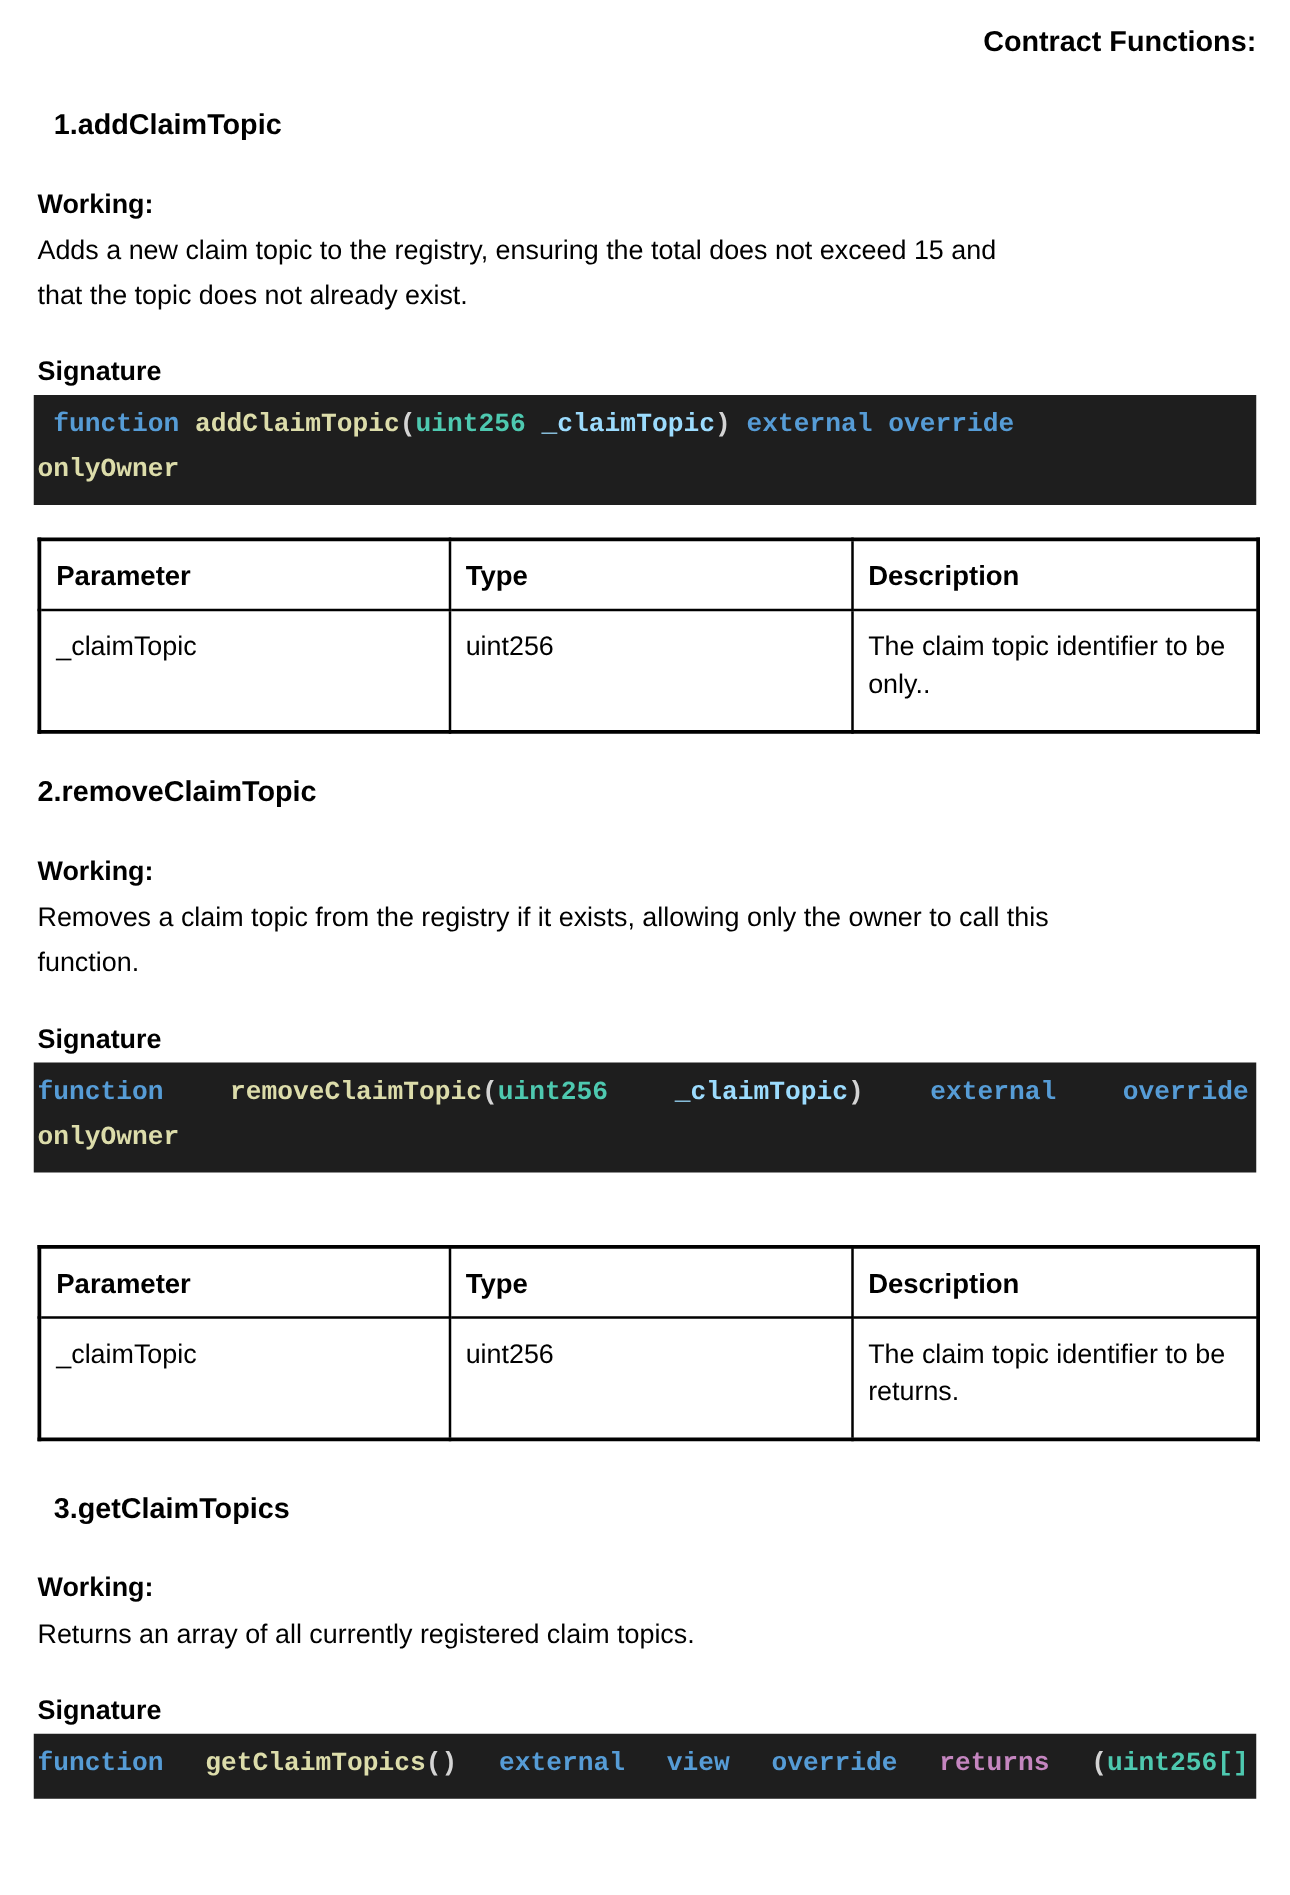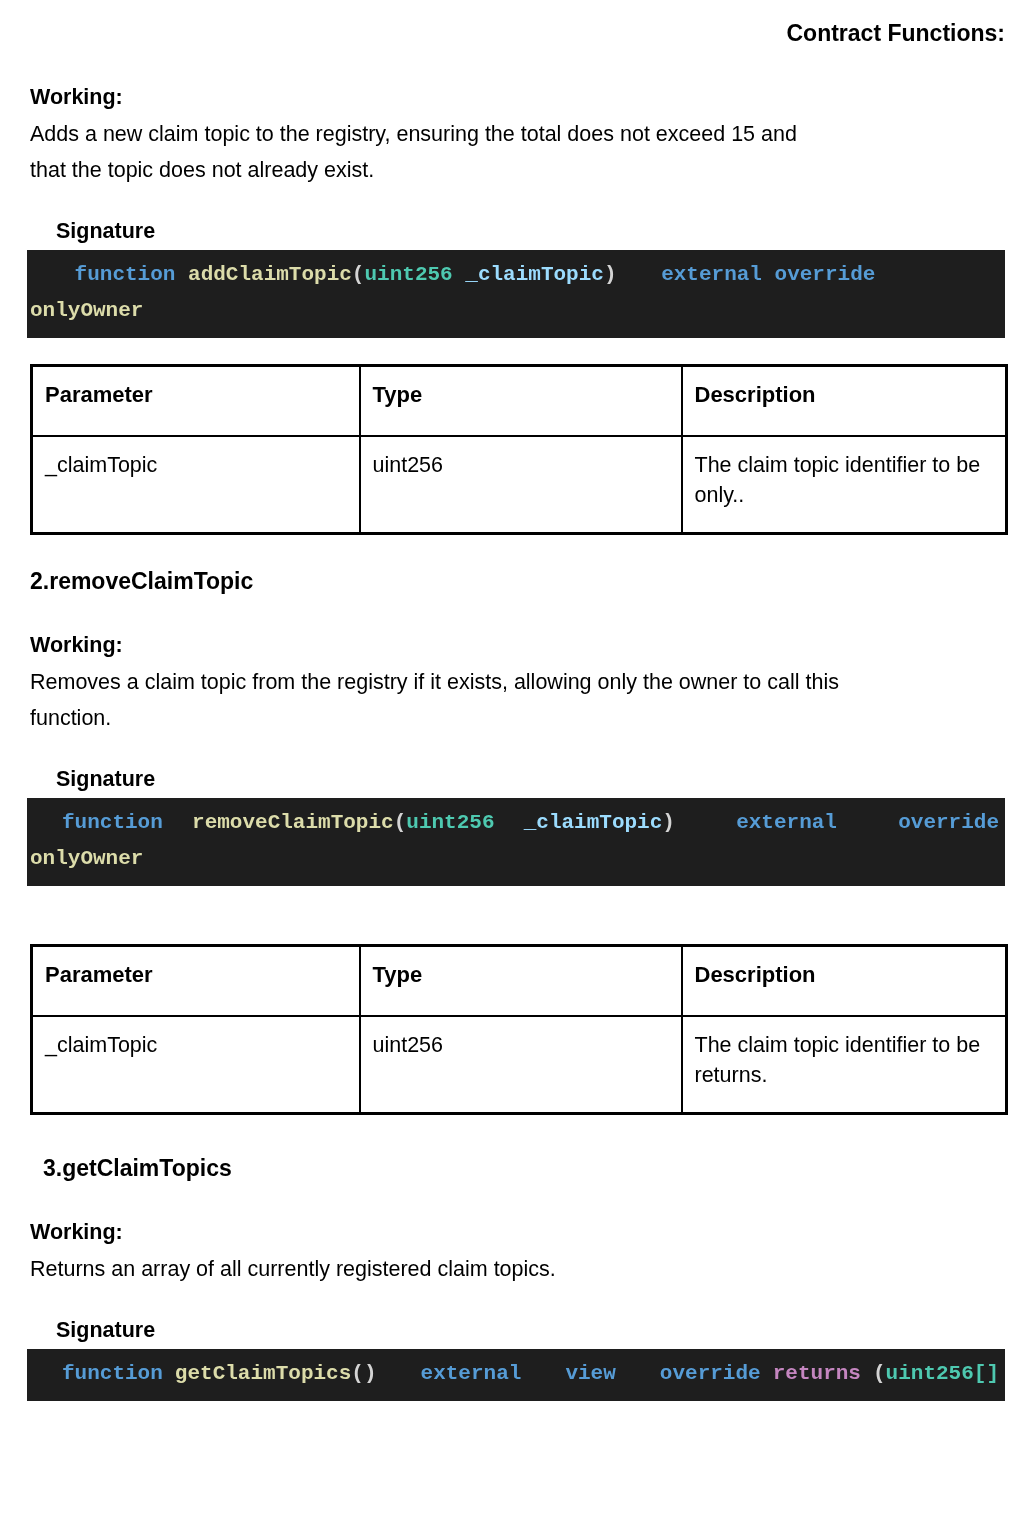--- a/index.html
+++ b/index.html
@@ -4,54 +4,55 @@
 <style>
   html,body{margin:0;padding:0;background:#ffffff;}
   body{width:1032px;font-family:"Liberation Sans",sans-serif;color:#000;}
   .page{padding:0 27px 40px 30px;}
 
   .doc-title{font-size:23px;line-height:26px;font-weight:bold;margin:20px 0 0;text-align:right;}
   .sec-h{font-size:23px;line-height:26px;font-weight:bold;margin:33px 0 0;}
   .sec-h.indent{padding-left:13px;}
   .sec-h.mt-lg{margin-top:40px;}
   .lbl{font-size:21.5px;line-height:26px;font-weight:bold;margin:38px 0 0;}
-  .sig-lbl{margin-top:30px;margin-bottom:6px;margin-left:26px;}
+  .sig-lbl{margin-top:30px;margin-bottom:6px;}
   .ptext{font-size:21.5px;line-height:36px;margin:6px 0 0;}
 
   .code{background:var(--code_bg,#1e1e1e);font-family:"Liberation Mono",monospace;
         font-weight:bold;font-size:21px;line-height:36px;color:var(--pu,#d4d4d4);
         padding:7px 6px 9px 3px;margin-left:-3px;}
   .cl{white-space:pre;min-height:36px;}
   .cl.j{display:flex;justify-content:space-between;}
-  .tk-kw{color:var(--kw,#569cd6);margin-left:32px;}
+  .tk-kw{color:var(--kw,#569cd6);}
   .tk-fn{color:var(--fn,#dcdcaa);}
   .tk-ty{color:var(--ty,#4ec9b0);}
   .tk-pa{color:var(--pa,#9cdcfe);}
   .tk-pu{color:var(--pu,#d4d4d4);}
   .tk-ct{color:var(--ct,#c586c0);}
 
   .ptable{border-collapse:collapse;table-layout:fixed;width:975px;margin-top:26px;
           border:3px solid #000;}
   .ptable.mt-xl{margin-top:58px;}
   .ptable th,.ptable td{border:2px solid #000;text-align:left;vertical-align:top;
           font-size:21.5px;line-height:30px;overflow:hidden;}
-  .ptable th{font-size:22px;padding:13px 12px 25px;}
+  .ptable th{font-size:22px;padding:13px 12px 11px;}
   .ptable td{padding:13px 12px 22px;}
   .col-param{width:328px;}.col-type{width:322px;}.col-desc{width:325px;}
 
   .identity-h{font-size:25px;line-height:28px;font-weight:bold;margin:6px 0 0;}
 </style>
 </head>
 <body>
 
 <div class="page">
 
   <h1 class="doc-title">Contract Functions:</h1>
 
   <section>
+    <h2 class="sec-h indent mt-lg">1.addClaimTopic</h2>
 
     <div class="lbl">Working:</div>
     <p class="ptext"><span>Adds a new claim topic to the registry, ensuring the total does not exceed 15 and</span><br><span>that the topic does not already exist.</span></p>
 
     <div class="lbl sig-lbl">Signature</div>
     <div class="code">
       <div class="cl"><span class="tk-kw"> function </span><span class="tk-fn">addClaimTopic</span><span class="tk-pu">(</span><span class="tk-ty">uint256</span><span class="tk-pa"> _claimTopic</span><span class="tk-pu">)</span><span class="tk-kw"> external override</span></div>
       <div class="cl"><span class="tk-fn">onlyOwner</span></div>
     </div>
 

